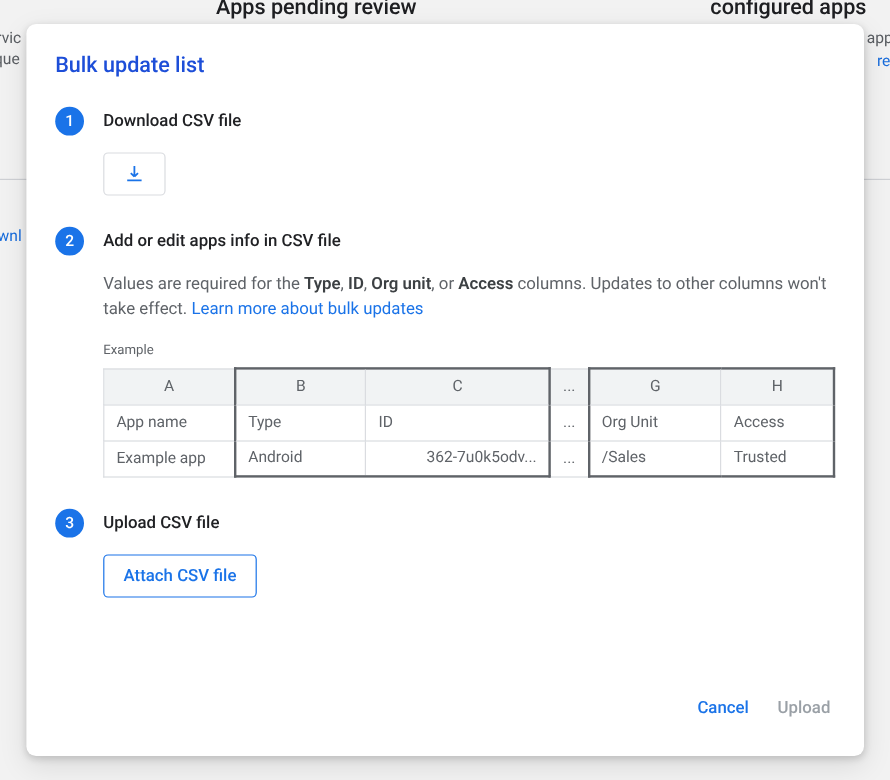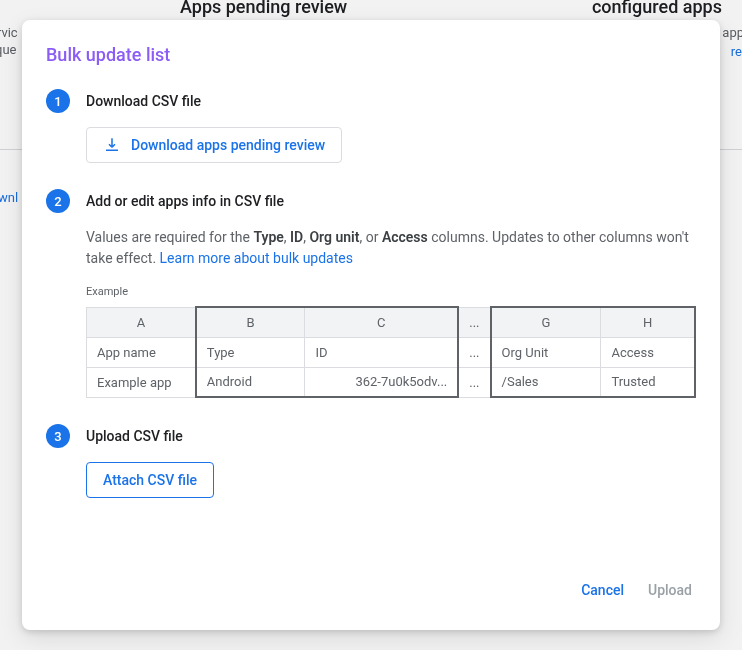--- a/index.html
+++ b/index.html
@@ -45,21 +45,21 @@
       background: #fff;
       border-radius: 8px;
       box-shadow: 0 2px 6px rgba(0,0,0,0.15), 0 8px 24px rgba(0,0,0,0.1);
       display: flex;
       flex-direction: column;
       padding: 24px;
     }
     .modal-title {
       font-size: 18px;
       font-weight: 500;
-      color: #8b5cf6;
+      color: #1d4ed8;
       margin-bottom: 24px;
     }
     .intro {
       color: #5f6368;
       margin-bottom: 28px;
     }
     .step {
       display: flex;
       margin-bottom: 26px;
     }
@@ -190,21 +190,20 @@
   <div class="modal-title">Bulk update list</div>
 
   <div class="step">
     <div class="step-num">1</div>
     <div class="step-body">
       <div class="step-title">Download CSV file</div>
       <button class="btn">
         <svg width="18" height="18" viewBox="0 0 24 24" fill="none" stroke="#1a73e8" stroke-width="2">
           <path d="M12 3v12m0 0l-4-4m4 4l4-4M4 19h16"></path>
         </svg>
-        <span>Download apps pending review</span>
       </button>
     </div>
   </div>
 
   <div class="step">
     <div class="step-num">2</div>
     <div class="step-body">
       <div class="step-title">Add or edit apps info in CSV file</div>
       <div class="step-desc">
         <span>Values are required for the </span><b>Type</b><span>, </span><b>ID</b><span>, </span><b>Org unit</b><span>, or </span><b>Access</b><span> columns. Updates to other columns won't take effect. </span><a class="link">Learn more about bulk updates</a>

